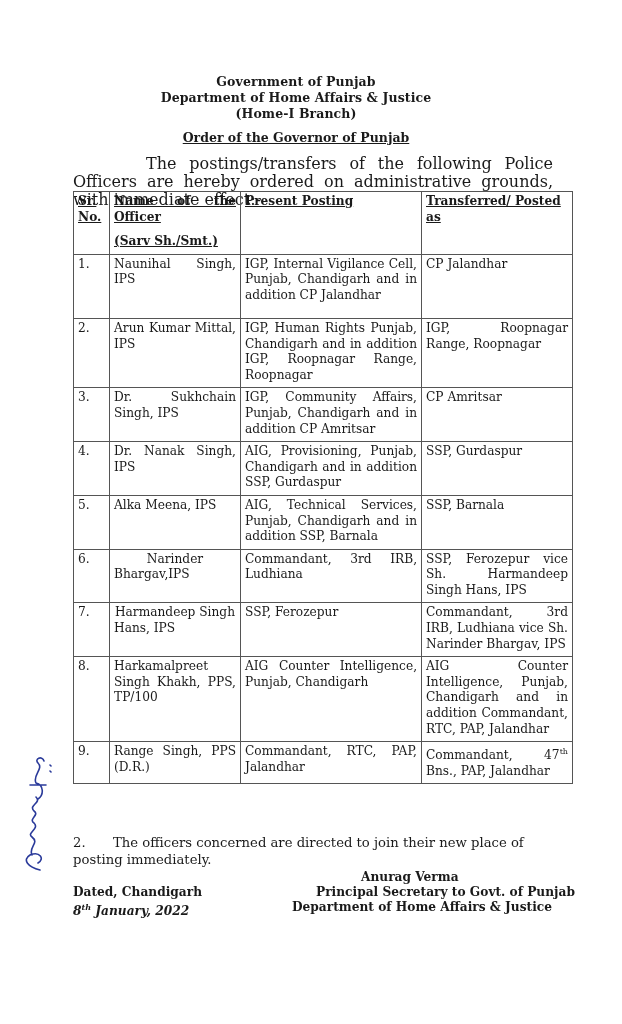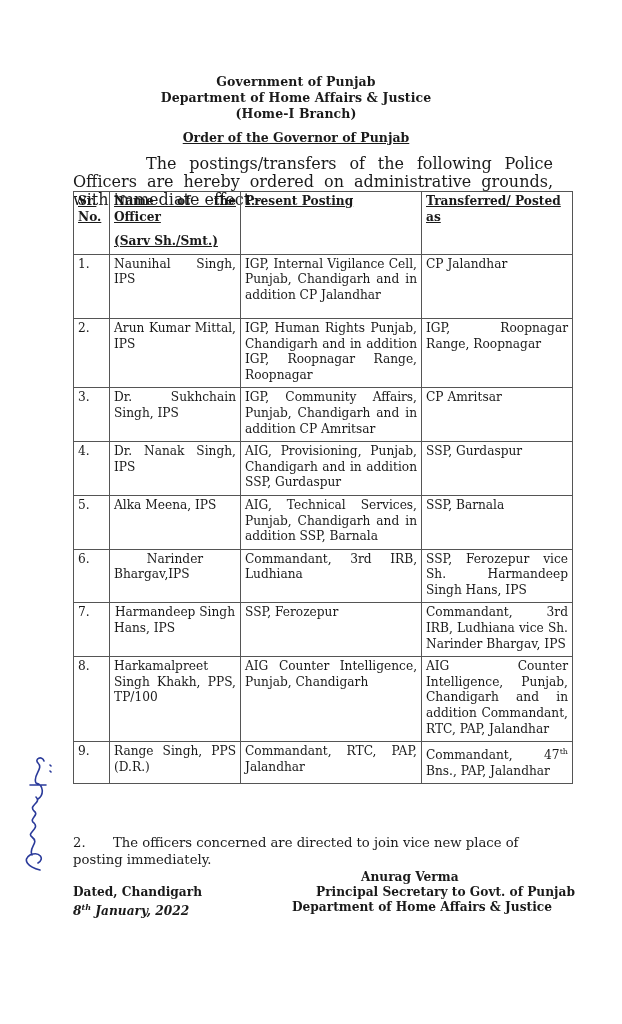--- a/index.html
+++ b/index.html
@@ -111,19 +111,19 @@
       <td>Commandant, RTC, PAP, Jalandhar</td>
       <td><span>Commandant, 47</span><sup>th</sup><span> Bns., PAP, Jalandhar</span></td>
     </tr>
   </tbody>
 </table>
 
 <svg class="signature" viewBox="0 0 50 120">
   <path d="M30 115 C 18 112, 12 105, 20 100 C 30 96, 35 104, 28 108 M22 100 C 18 92, 30 88, 22 82 C 16 78, 30 74, 24 68 C 18 64, 30 60, 24 56 C 18 50, 32 48, 26 42 M28 44 C 34 40, 34 30, 26 28 M20 30 L 36 30 M 26 28 C 22 20, 34 14, 28 8 C 24 4, 32 0, 34 6 M 40 10 L 41 11 M 40 16 L 41 17" fill="none" stroke="#2a3a9a" stroke-width="1.6" stroke-linecap="round"></path>
 </svg>
 
-<div class="para2"><span class="num">2.</span><span>The officers concerned are directed to join vice new place of posting immediately.</span></div>
+<div class="para2"><span class="num">2.</span><span>The officers concerned are directed to join their new place of posting immediately.</span></div>
 
 <div class="sign sign-name">Anurag Verma</div>
 <div class="sign dated">Dated, Chandigarh</div>
 <div class="sign date2"><span>8</span><sup>th</sup><span> January, 2022</span></div>
 <div class="sign desig1">Principal Secretary to Govt. of Punjab</div>
 <div class="sign desig2">Department of Home Affairs &amp; Justice</div>
 
 </body></html>

